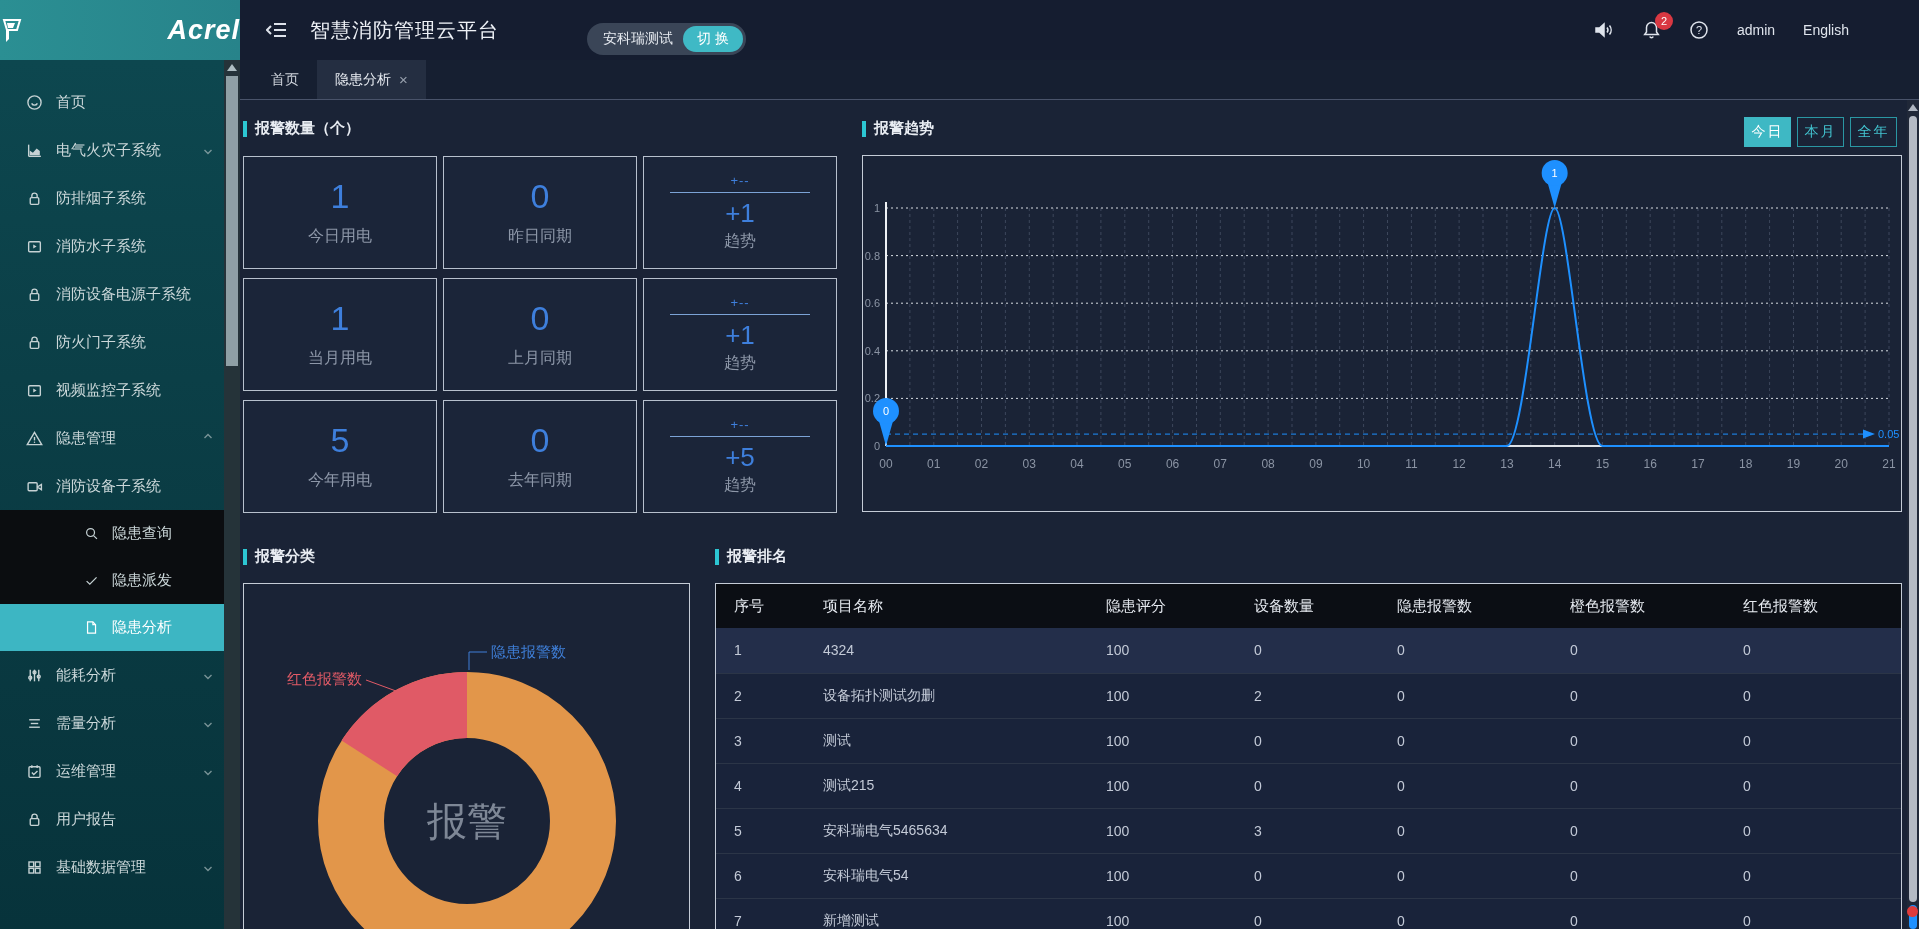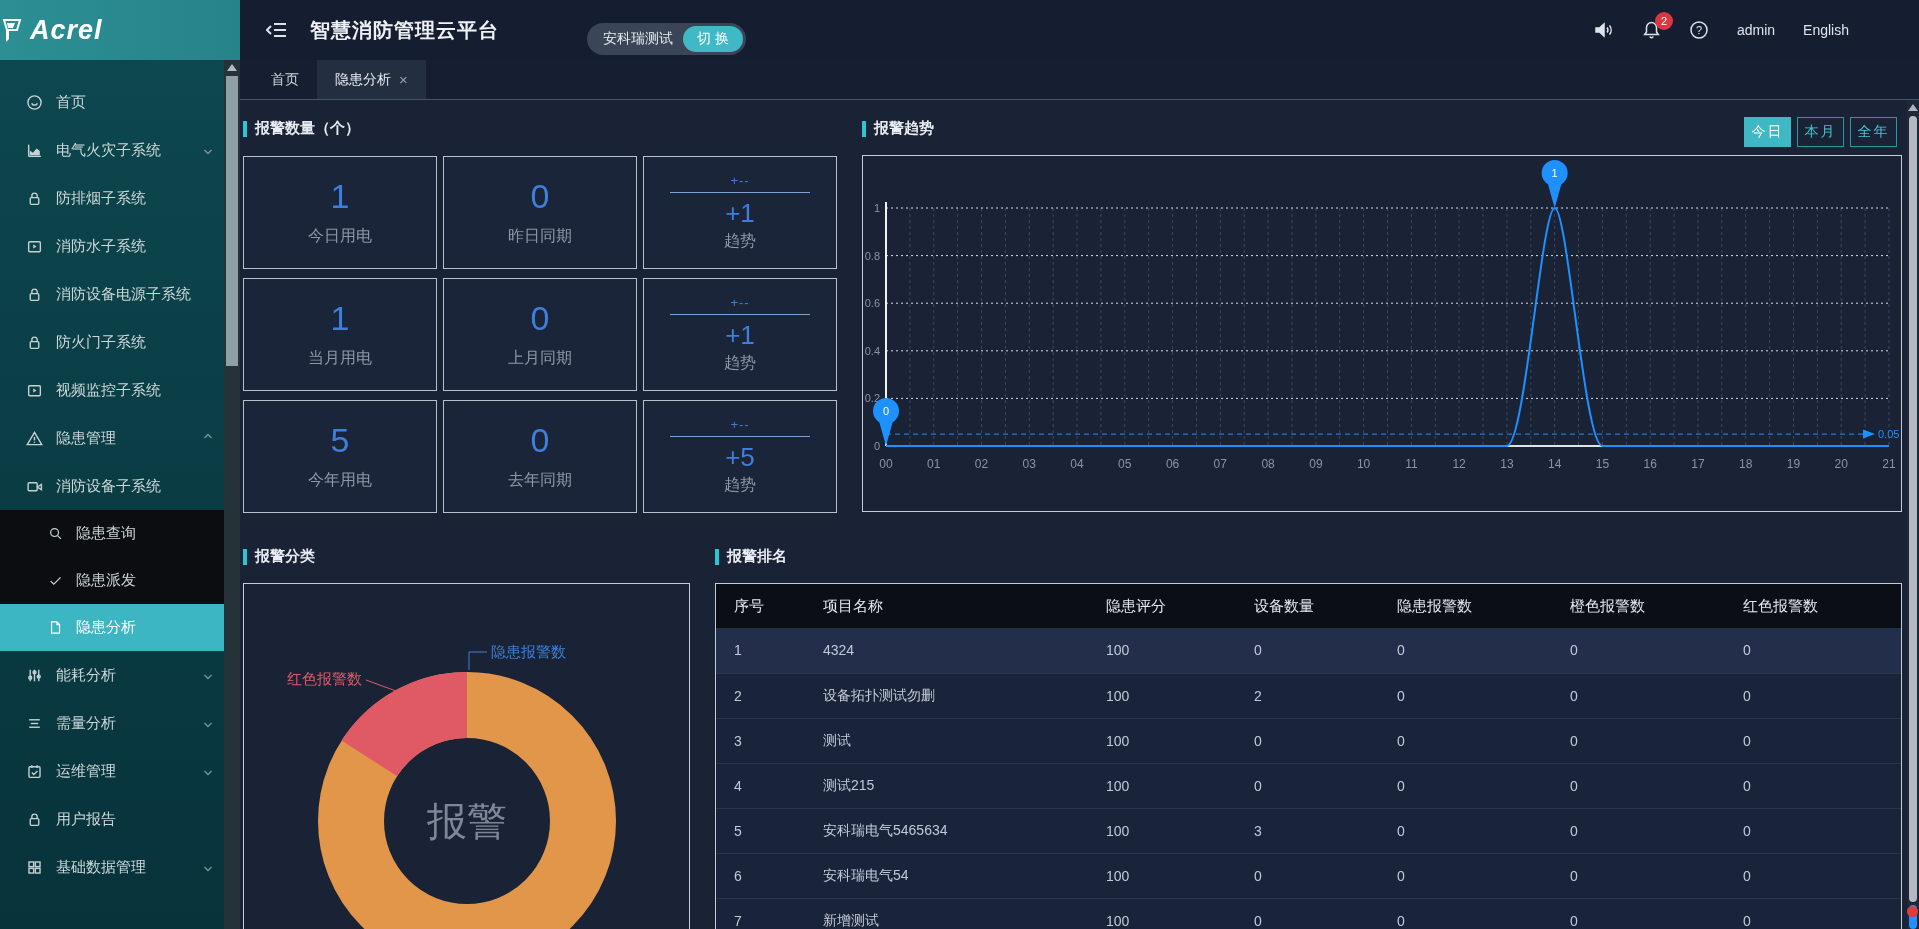--- a/index.html
+++ b/index.html
@@ -1,41 +1,41 @@
 <!DOCTYPE html>
 <html><head>
 <meta charset="utf-8">
 <style>
   * { margin:0; padding:0; box-sizing:border-box; }
   html,body { width:1919px; height:929px; overflow:hidden; }
   body { background:#1a2336; font-family:"Liberation Sans","DejaVu Sans",sans-serif; position:relative; color:#cdd5e0; }
 
   
   #header { position:absolute; left:0; top:0; width:1919px; height:60px; background:#151d30; display:flex; align-items:center; z-index:5; }
-  #logo-block { width:240px; height:60px; background:linear-gradient(90deg,#2b8f93,#27838a); display:flex; align-items:center; justify-content:flex-start; gap:6px; flex-shrink:0; }
+  #logo-block { width:240px; height:60px; background:linear-gradient(90deg,#2b8f93,#27838a); display:flex; align-items:center; justify-content:space-between; gap:6px; flex-shrink:0; }
   #logo-text { color:#fff; font-size:27px; font-weight:bold; font-style:italic; letter-spacing:1px; }
   .hdr-icn { display:inline-flex; align-items:center; justify-content:center; }
   #collapse-btn { margin-left:26px; cursor:pointer; }
-  #app-title { margin-left:22px; font-size:20px; font-weight:bold; color:#eef1f6; letter-spacing:1px; }
+  #app-title { margin-left:22px; font-size:20px; font-weight:normal; color:#eef1f6; letter-spacing:1px; }
   #tenant-pill { margin-left:88px; height:32px; background:#3a4557; border-radius:16px; display:flex; align-items:center; padding:0 3px 0 16px; gap:10px;margin-top:17px; }
   #tenant-name { font-size:14px; color:#e7ebf1; }
   #switch-btn { height:26px; padding:0 14px; background:#3fb9c5; color:#fff; border-radius:13px; font-size:14px; display:flex; align-items:center; cursor:pointer; }
   #hdr-right { margin-left:auto; margin-right:70px; display:flex; align-items:center; gap:28px; }
   #bell-wrap { position:relative; }
   #bell-badge { position:absolute; top:-8px; right:-12px; min-width:18px; height:18px; background:#d93842; border-radius:9px; color:#fff; font-size:11px; display:flex; align-items:center; justify-content:center; padding:0 4px; }
   .hdr-text { font-size:14px; color:#dfe4ec; cursor:pointer; }
 
   
   #sidebar { position:absolute; left:0; top:60px; width:240px; height:869px; background:linear-gradient(180deg,#0d474f 0%,#0a3b43 55%,#07333b 100%); z-index:4; }
   #sidebar-menu { position:absolute; left:0; top:18px; width:224px; }
   .menu-item { height:48px; display:flex; align-items:center; padding-left:26px; position:relative; cursor:pointer; color:#ccd8da; font-size:15px; }
   .menu-item .icn { width:17px; height:17px; margin-right:13px; display:inline-flex; flex-shrink:0; }
   .menu-item .chev { position:absolute; right:10px; top:50%; margin-top:-6px; width:12px; height:12px; opacity:.75; }
   .menu-item .chev.up { transform:rotate(180deg); }
-  .menu-item.sub { height:47px; background:#0b0d10; padding-left:48px; width:240px; }
+  .menu-item.sub { height:47px; background:#0b0d10; padding-left:84px; width:240px; }
   .menu-item.sub .icn { width:15px; height:15px; }
   .menu-item.sub.active { background:#3db6c3; color:#fff; }
   .mi-label { white-space:nowrap; }
   #sidebar-scrollbar { position:absolute; right:0; top:0; width:16px; height:869px; background:#253339; }
   #sidebar-scroll-up { position:absolute; top:4px; left:3px; width:0; height:0; border-left:5px solid transparent; border-right:5px solid transparent; border-bottom:7px solid #aebec2; }
   #sidebar-scroll-thumb { position:absolute; top:16px; left:2px; width:12px; height:290px; background:#8fa0a5; }
 
   
   #tabbar { position:absolute; left:240px; top:60px; width:1679px; height:40px; background:#161f31; border-bottom:1px solid #49536a; display:flex; align-items:stretch; padding-left:13px; z-index:3; }
   .tab { display:flex; align-items:center; padding:0 18px; font-size:14px; color:#cfd4dc; cursor:pointer; gap:8px; }

